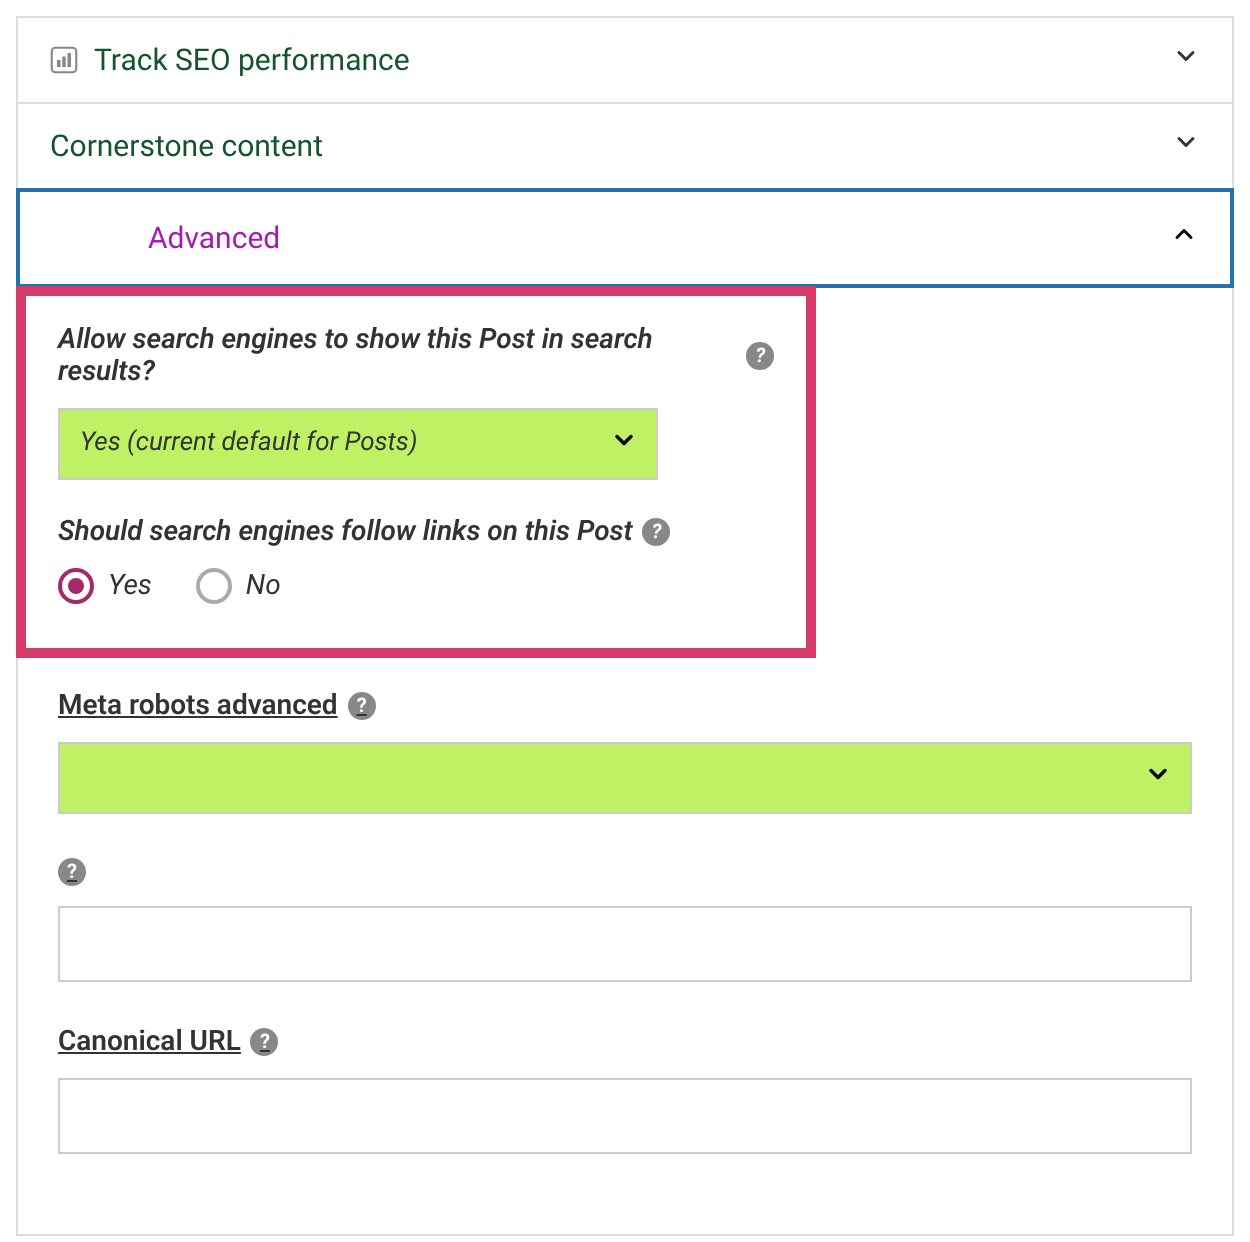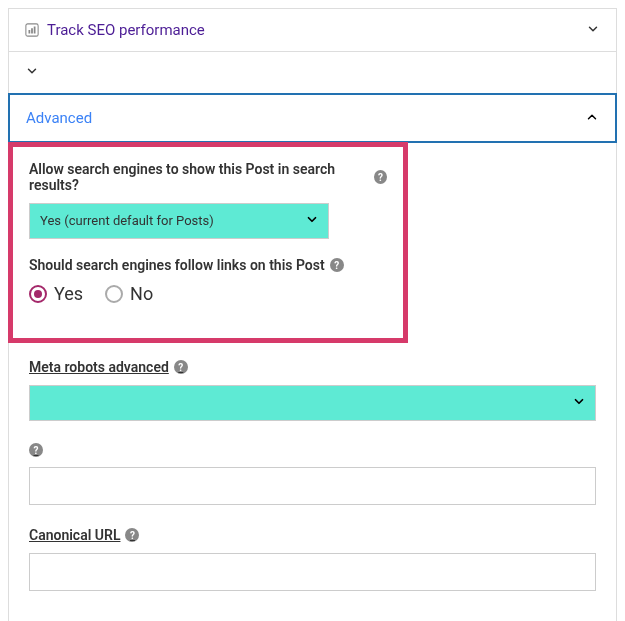--- a/index.html
+++ b/index.html
@@ -20,52 +20,53 @@
     display: flex;
     align-items: center;
     justify-content: space-between;
     cursor: pointer;
   }
   .panel-header:last-of-type { border-bottom: none; }
   .panel-title {
     display: flex;
     align-items: center;
     gap: 8px;
-    color: #4c1d95;
+    color: #14532d;
     font-size: 15px;
   }
   .panel-chevron {
     font-size: 14px;
     color: #333;
   }
   .chart-icon {
     display: inline-flex;
     width: 14px;
     height: 14px;
   }
   .panel-advanced {
     border: 2px solid #2271b1;
     padding: 14px 16px;
     display: flex;
     align-items: center;
     justify-content: space-between;
     cursor: pointer;
     margin: -1px;
   }
-  .panel-advanced .panel-title { color: #3b82f6; }
+  .panel-advanced .panel-title { color: #a21caf; margin-left: 48px; }
   .panel-body {
     padding: 0;
     position: relative;
   }
   .highlight-box {
     border: 5px solid #d63a6a;
-    padding: 14px 16px 18px 16px;
+    padding: 14px 16px 6px 16px;
     margin-left: -1px;
     margin-top: -1px;
     width: 400px;
+    font-style: italic;
   }
   .field-group { margin-bottom: 18px; }
   .field-group:last-child { margin-bottom: 16px; }
   .field-label {
     font-weight: 600;
     color: #333;
     font-size: 14px;
     display: flex;
     align-items: center;
     gap: 5px;
@@ -86,21 +87,21 @@
   }
   .select-wrap {
     position: relative;
     display: inline-block;
     width: 300px;
   }
   .select-wrap.full { width: 100%; display:block;}
   .select-box {
     width: 100%;
     border: 1px solid #ccc;
-    background: #5eead4;
+    background: #bef264;
     padding: 8px 34px 8px 10px;
     font-size: 13px;
     color: #333;
     cursor: pointer;
     height: 36px;
     line-height: 18px;
   }
   .select-caret {
     position: absolute;
     right: 10px;
@@ -133,21 +134,21 @@
   }
   .radio-circle.checked {
     border-color: #a4286a;
   }
   .radio-dot {
     width: 8px;
     height: 8px;
     border-radius: 50%;
     background: #a4286a;
   }
-  .radio-text { font-size: 18px; color: #333;}
+  .radio-text { font-size: 14px; color: #333;}
   .rest-body {
     padding: 16px 20px 24px 20px;
   }
   .text-input {
     width: 100%;
     border: 1px solid #ccc;
     background: #fff;
     padding: 8px 10px;
     height: 38px;
     font-size: 14px;
@@ -173,20 +174,23 @@
       <span>Track SEO performance</span>
     </div>
     <span class="panel-chevron">
       <svg width="14" height="14" viewBox="0 0 24 24">
           <path d="M6 9l6 6 6-6" fill="none" stroke="#333" stroke-width="2.5" stroke-linecap="round" stroke-linejoin="round"></path>
         </svg>
     </span>
   </div>
 
   <div class="panel-header">
+    <div class="panel-title">
+      <span>Cornerstone content</span>
+    </div>
     <span class="panel-chevron">
       <svg width="14" height="14" viewBox="0 0 24 24">
           <path d="M6 9l6 6 6-6" fill="none" stroke="#333" stroke-width="2.5" stroke-linecap="round" stroke-linejoin="round"></path>
         </svg>
     </span>
   </div>
 
   <div class="panel-advanced">
     <div class="panel-title">
       <span>Advanced</span>

